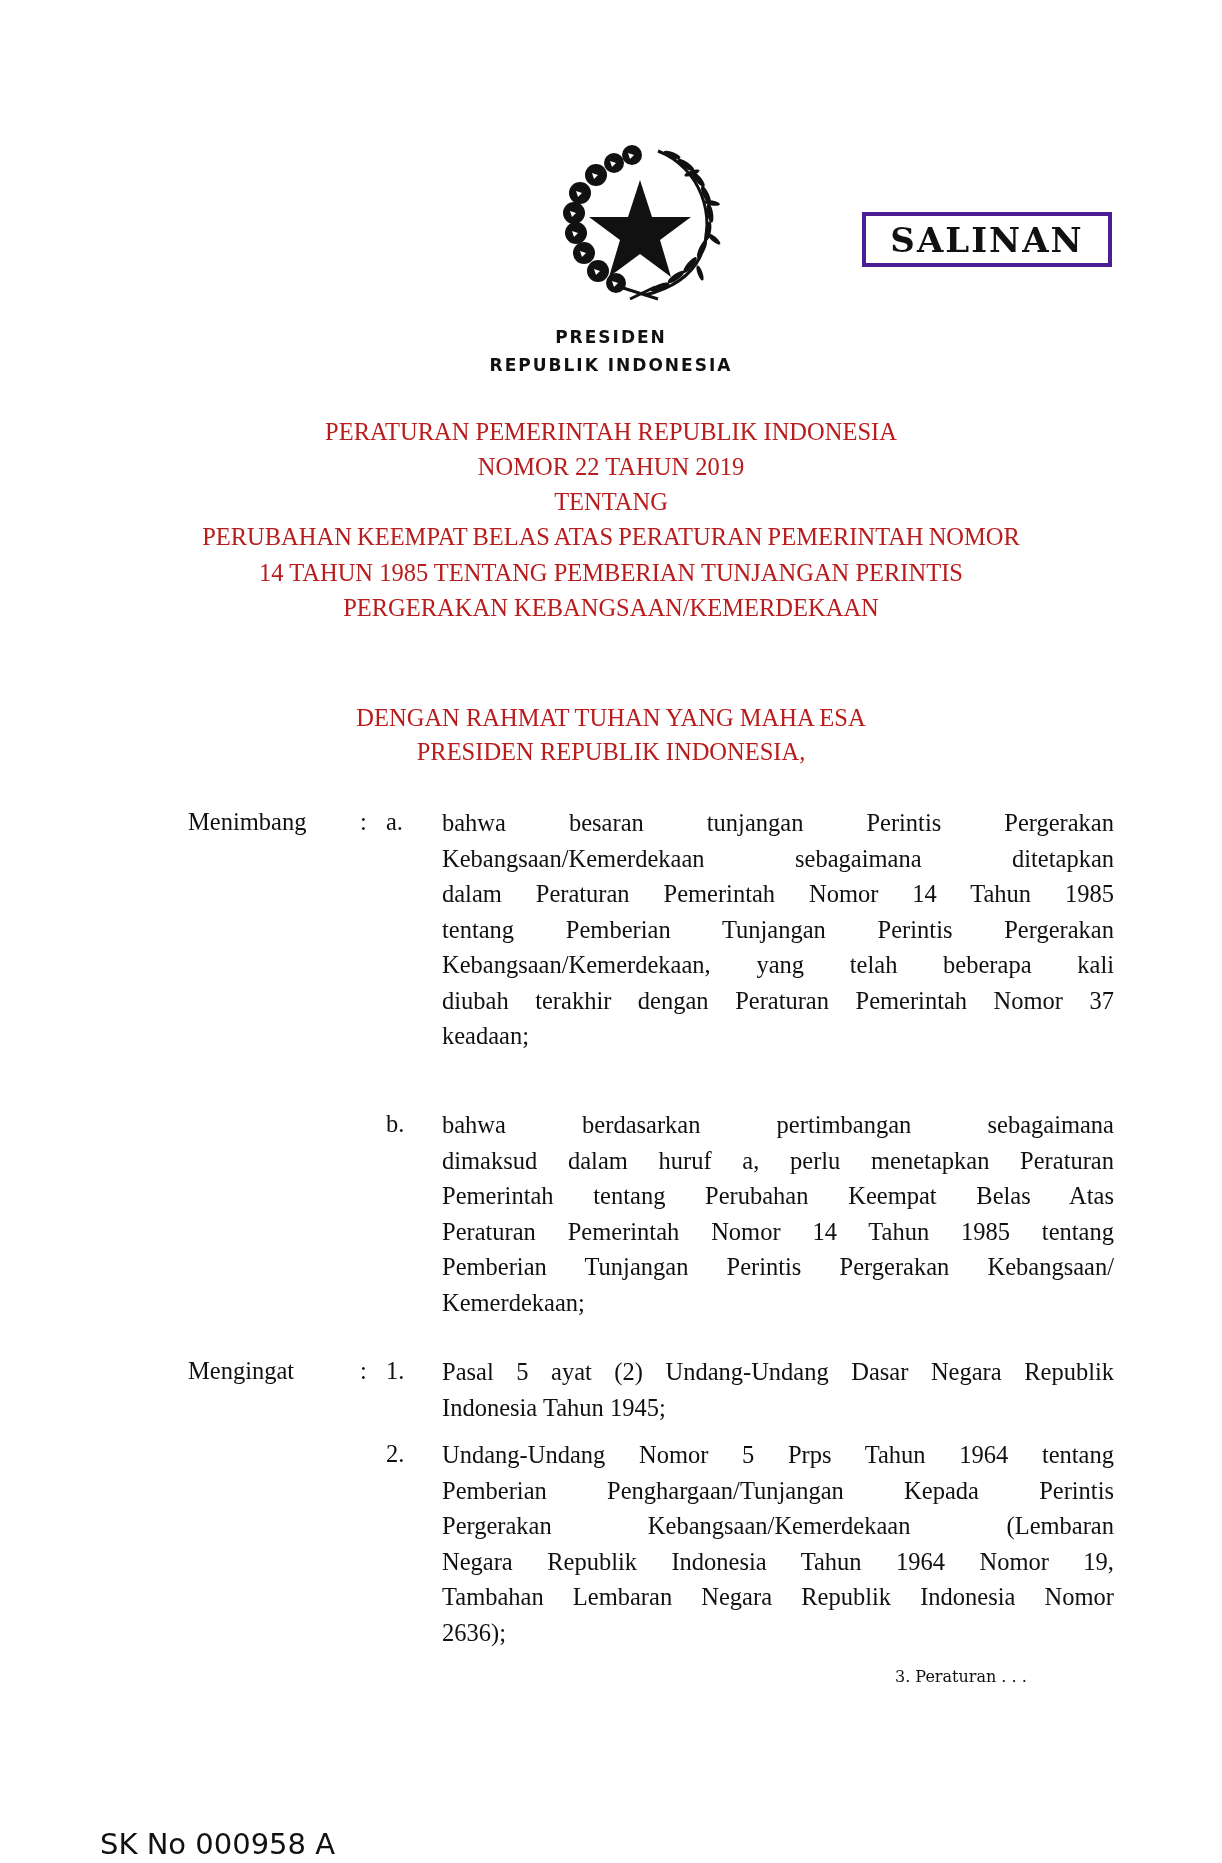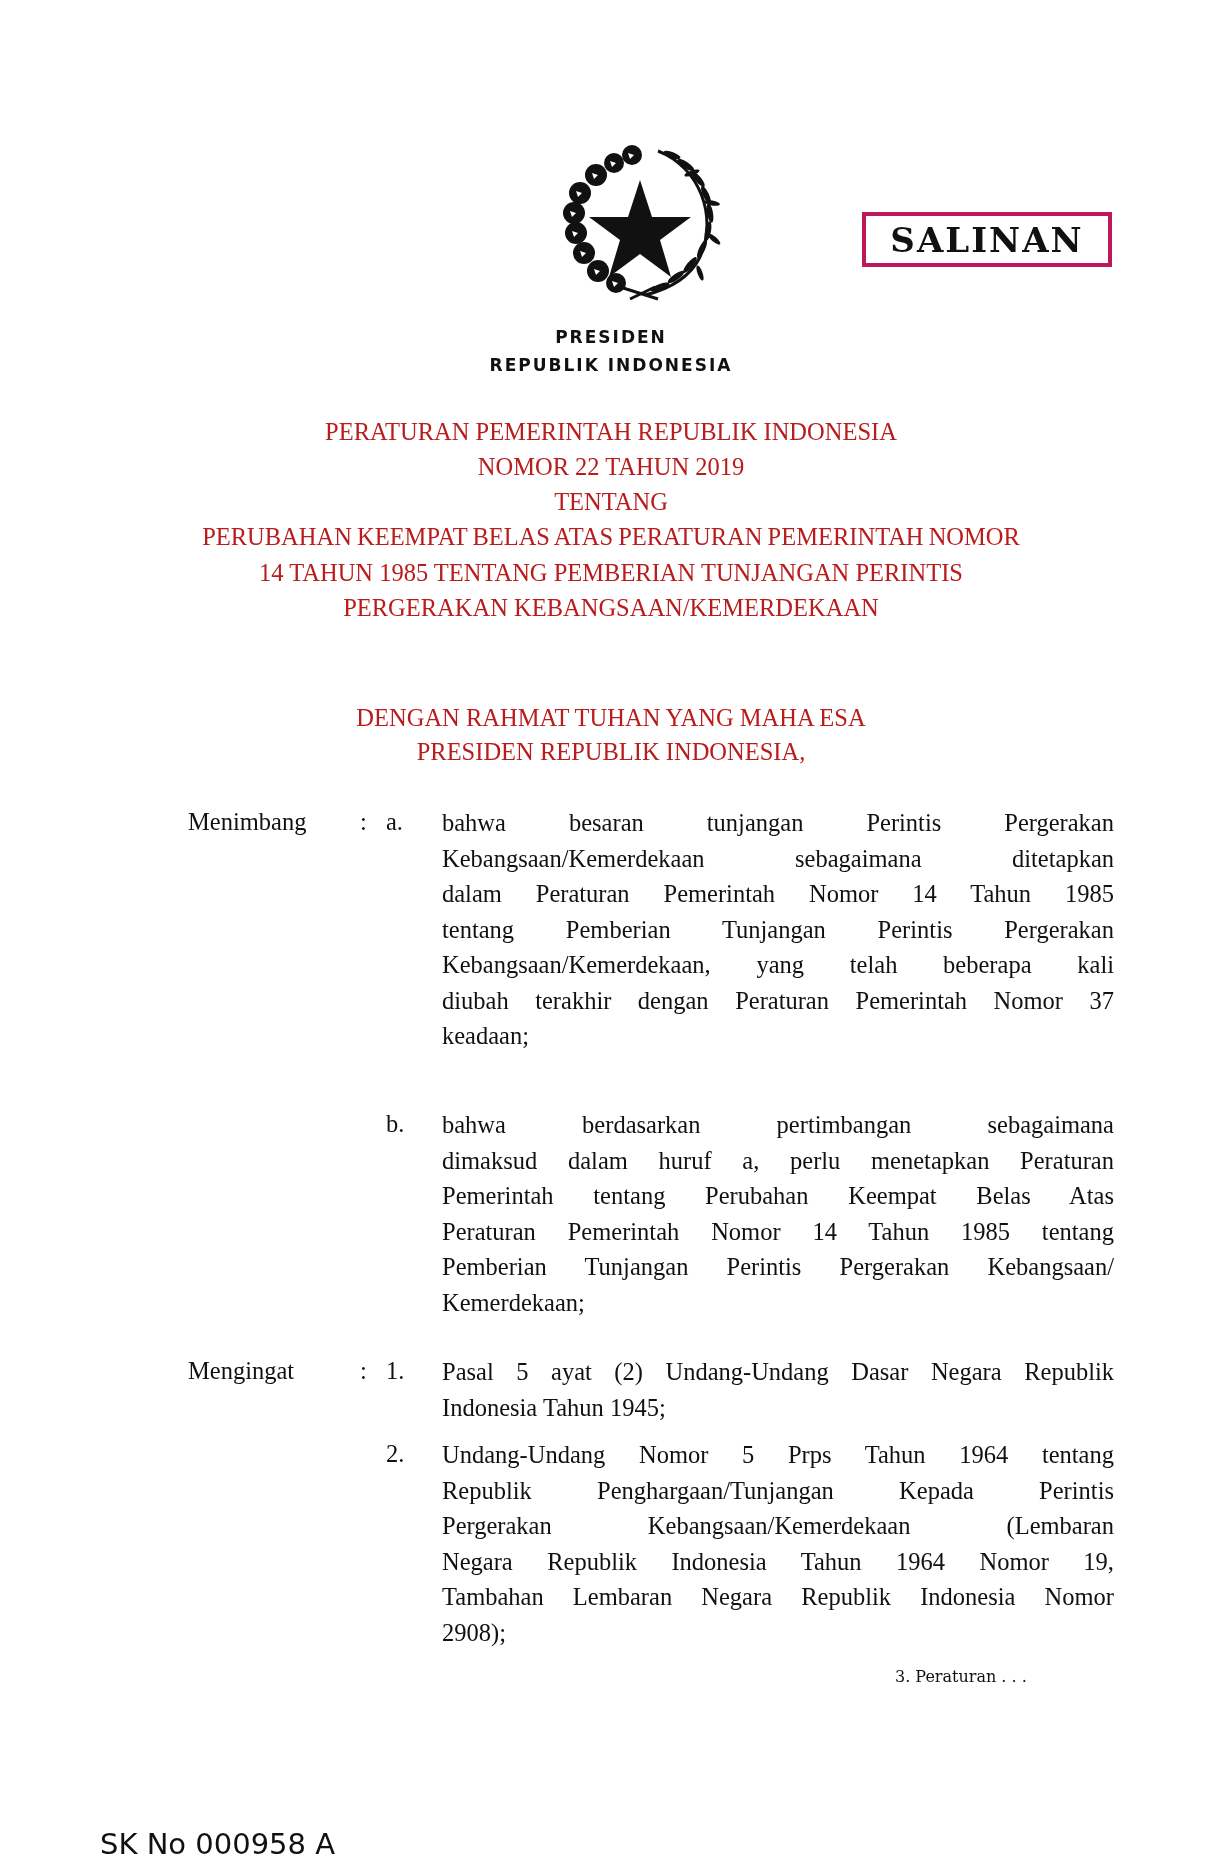--- a/index.html
+++ b/index.html
@@ -2,21 +2,21 @@
 <html><head>
 <meta charset="utf-8">
 <style>
   html, body { margin: 0; padding: 0; background: #ffffff; }
   body { width: 1222px; height: 1863px; position: relative; overflow: hidden; color: #111; }
   .page { position: absolute; left: 0; top: 0; width: 1222px; height: 1863px; }
 
   .emblem { position: absolute; left: 540px; top: 137px; width: 200px; height: 165px; }
   .salinan-box {
     position: absolute; left: 862px; top: 212px; width: 250px; height: 55px;
-    border: 4px solid #be185d; box-sizing: border-box;
+    border: 4px solid #4c1d95; box-sizing: border-box;
     display: flex; align-items: center; justify-content: center;
   }
   .salinan-text { font-family: "DejaVu Serif", serif; font-weight: bold; font-size: 34px; letter-spacing: 2px; }
 
   .presiden-block { position: absolute; left: 0; width: 1222px; text-align: center;
     font-family: "DejaVu Sans", sans-serif; font-weight: bold; font-size: 17px; letter-spacing: 2px; color:#111; }
   .presiden-l1 { top: 327px; }
   .presiden-l2 { top: 355px; }
 
   .title-line { position: absolute; left: 0; width: 1222px; text-align: center;
@@ -140,23 +140,23 @@
 
   <div class="row-marker" style="left:386px; top:1357px;">1.</div>
   <div class="para" style="top:1354px;">
     <span class="ln" style="word-spacing:-2px;">Pasal 5 ayat (2) Undang-Undang Dasar  Negara Republik</span>
     <span class="ln last">Indonesia Tahun 1945;</span>
   </div>
 
   <div class="row-marker" style="left:386px; top:1440px;">2.</div>
   <div class="para" style="top:1437px;">
     <span class="ln">Undang-Undang Nomor 5 Prps Tahun 1964 tentang</span>
-    <span class="ln">Republik Penghargaan/Tunjangan Kepada Perintis</span>
+    <span class="ln">Pemberian Penghargaan/Tunjangan Kepada Perintis</span>
     <span class="ln">Pergerakan Kebangsaan/Kemerdekaan (Lembaran</span>
     <span class="ln">Negara Republik Indonesia Tahun 1964 Nomor 19,</span>
     <span class="ln">Tambahan Lembaran Negara Republik Indonesia Nomor</span>
-    <span class="ln last">2908);</span>
+    <span class="ln last">2636);</span>
   </div>
 
   <div class="next-page">3. Peraturan . . .</div>
   <div class="sk-no">SK  No 000958 A</div>
 
 </div>
 
 </body></html>

